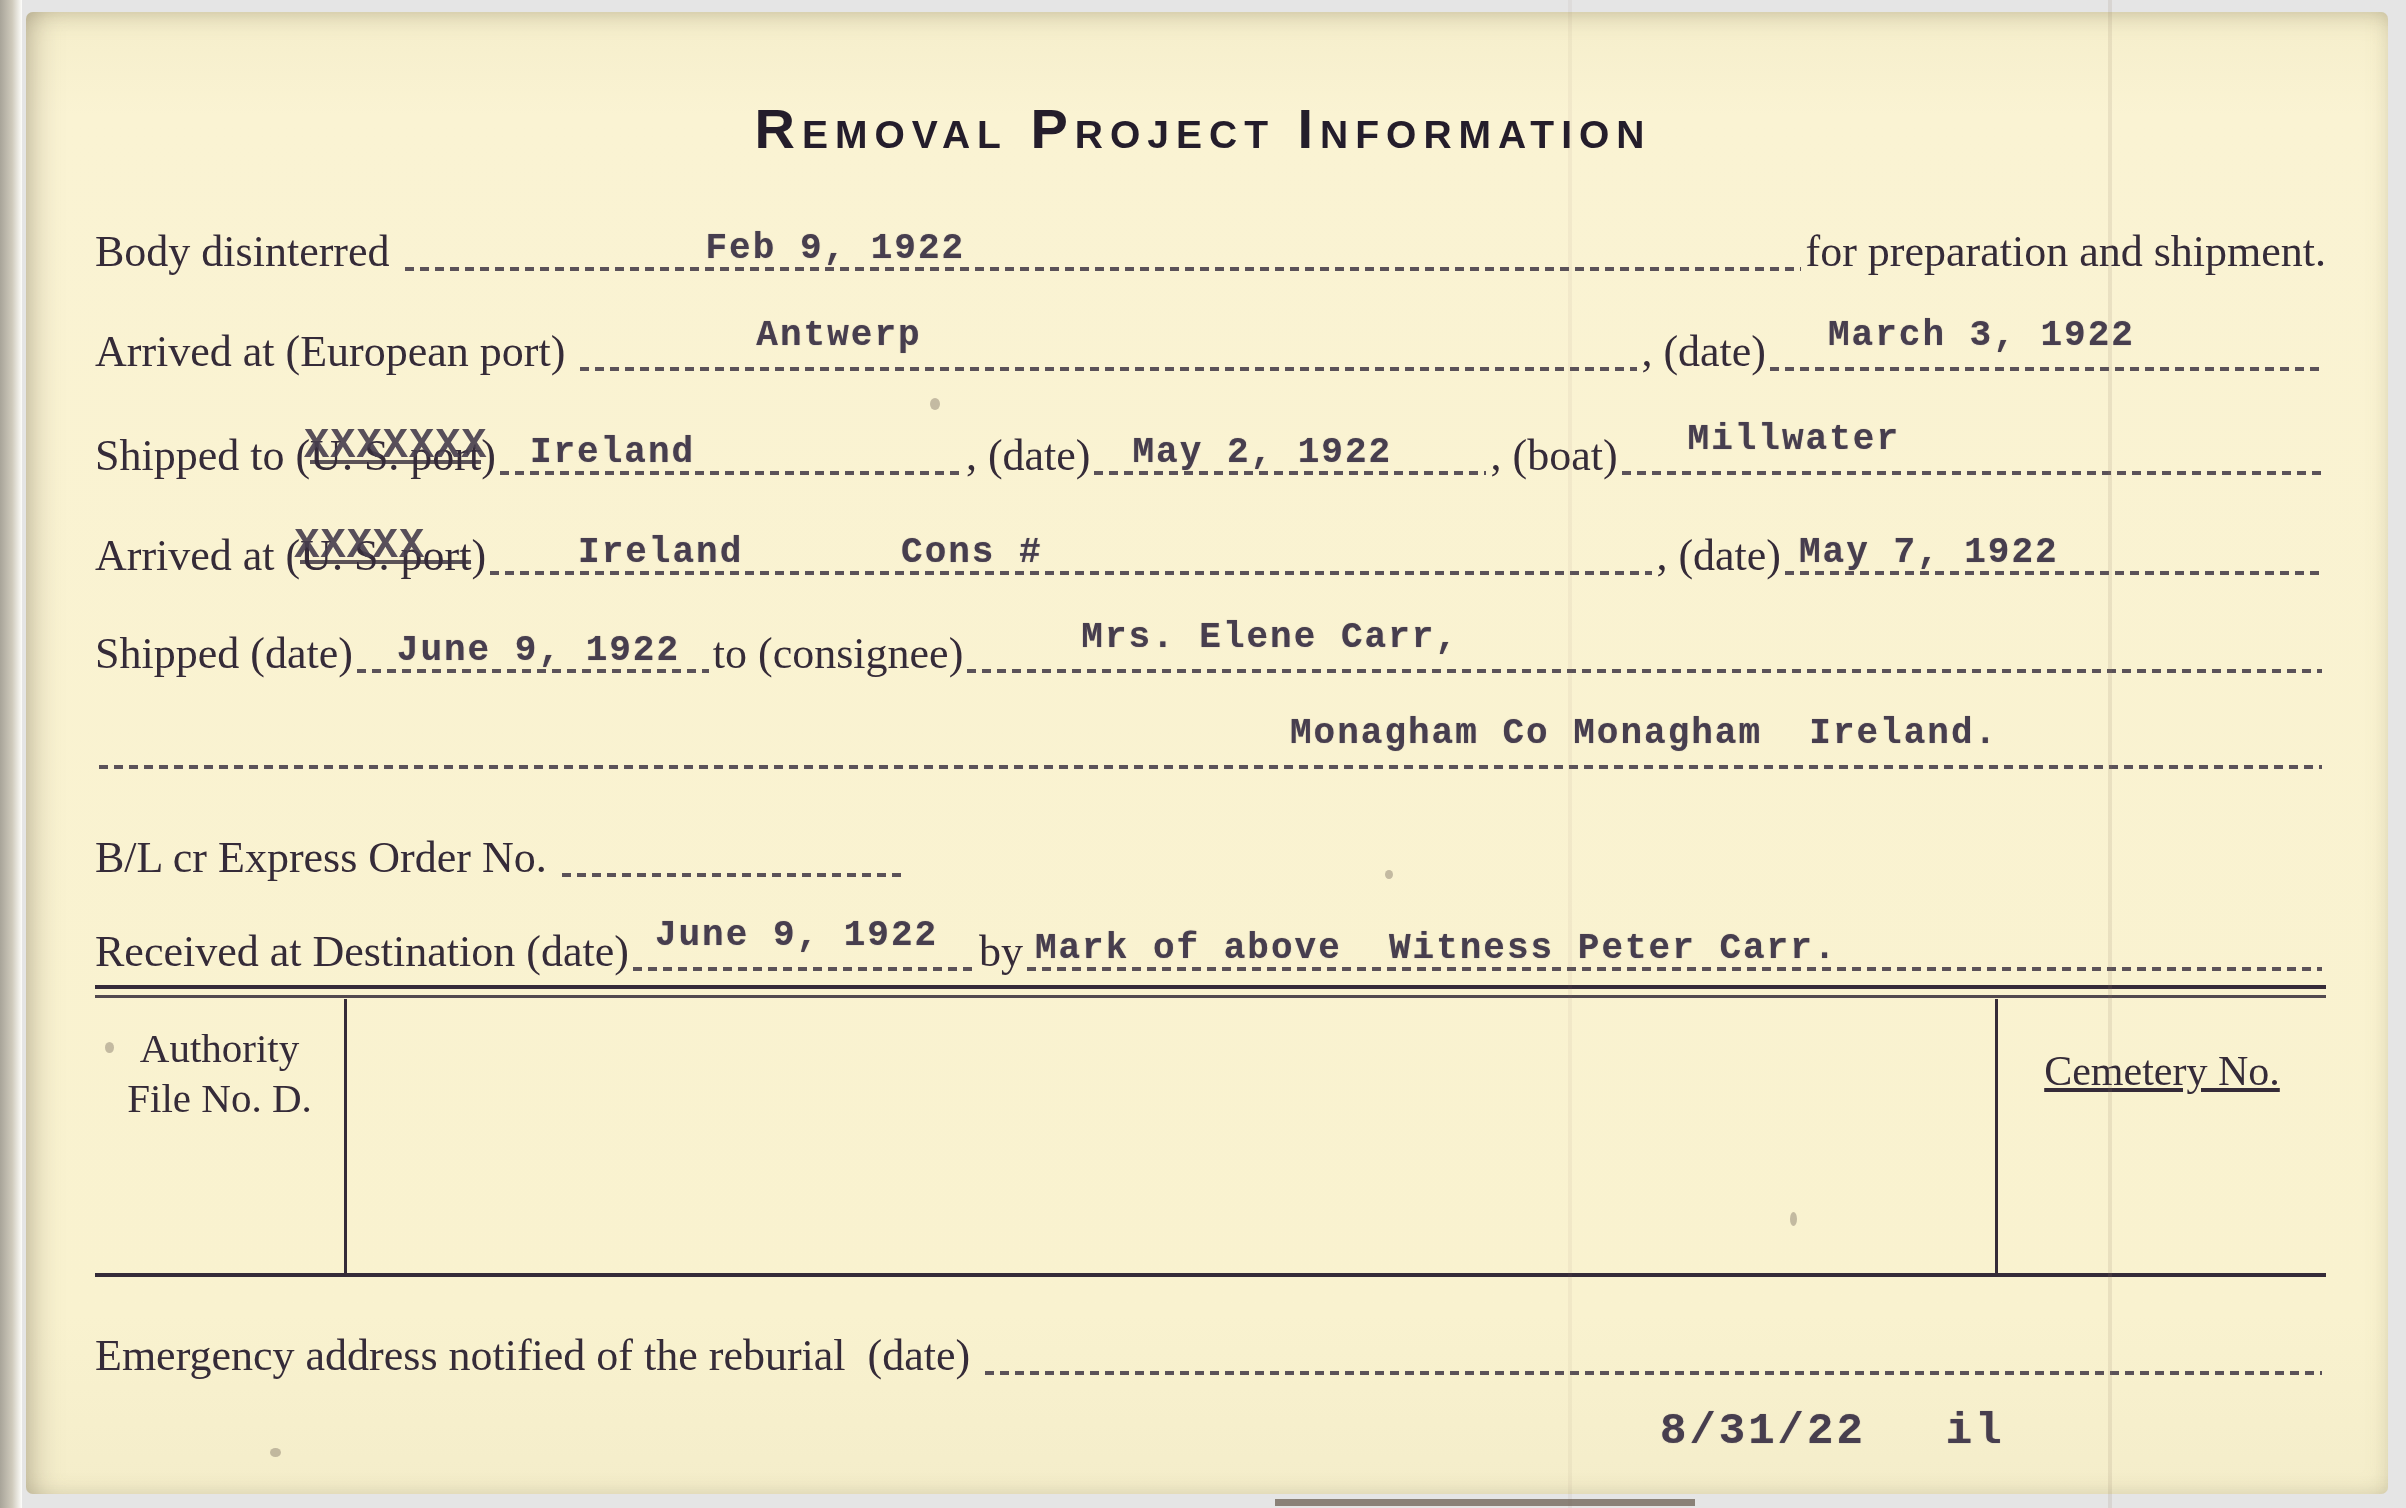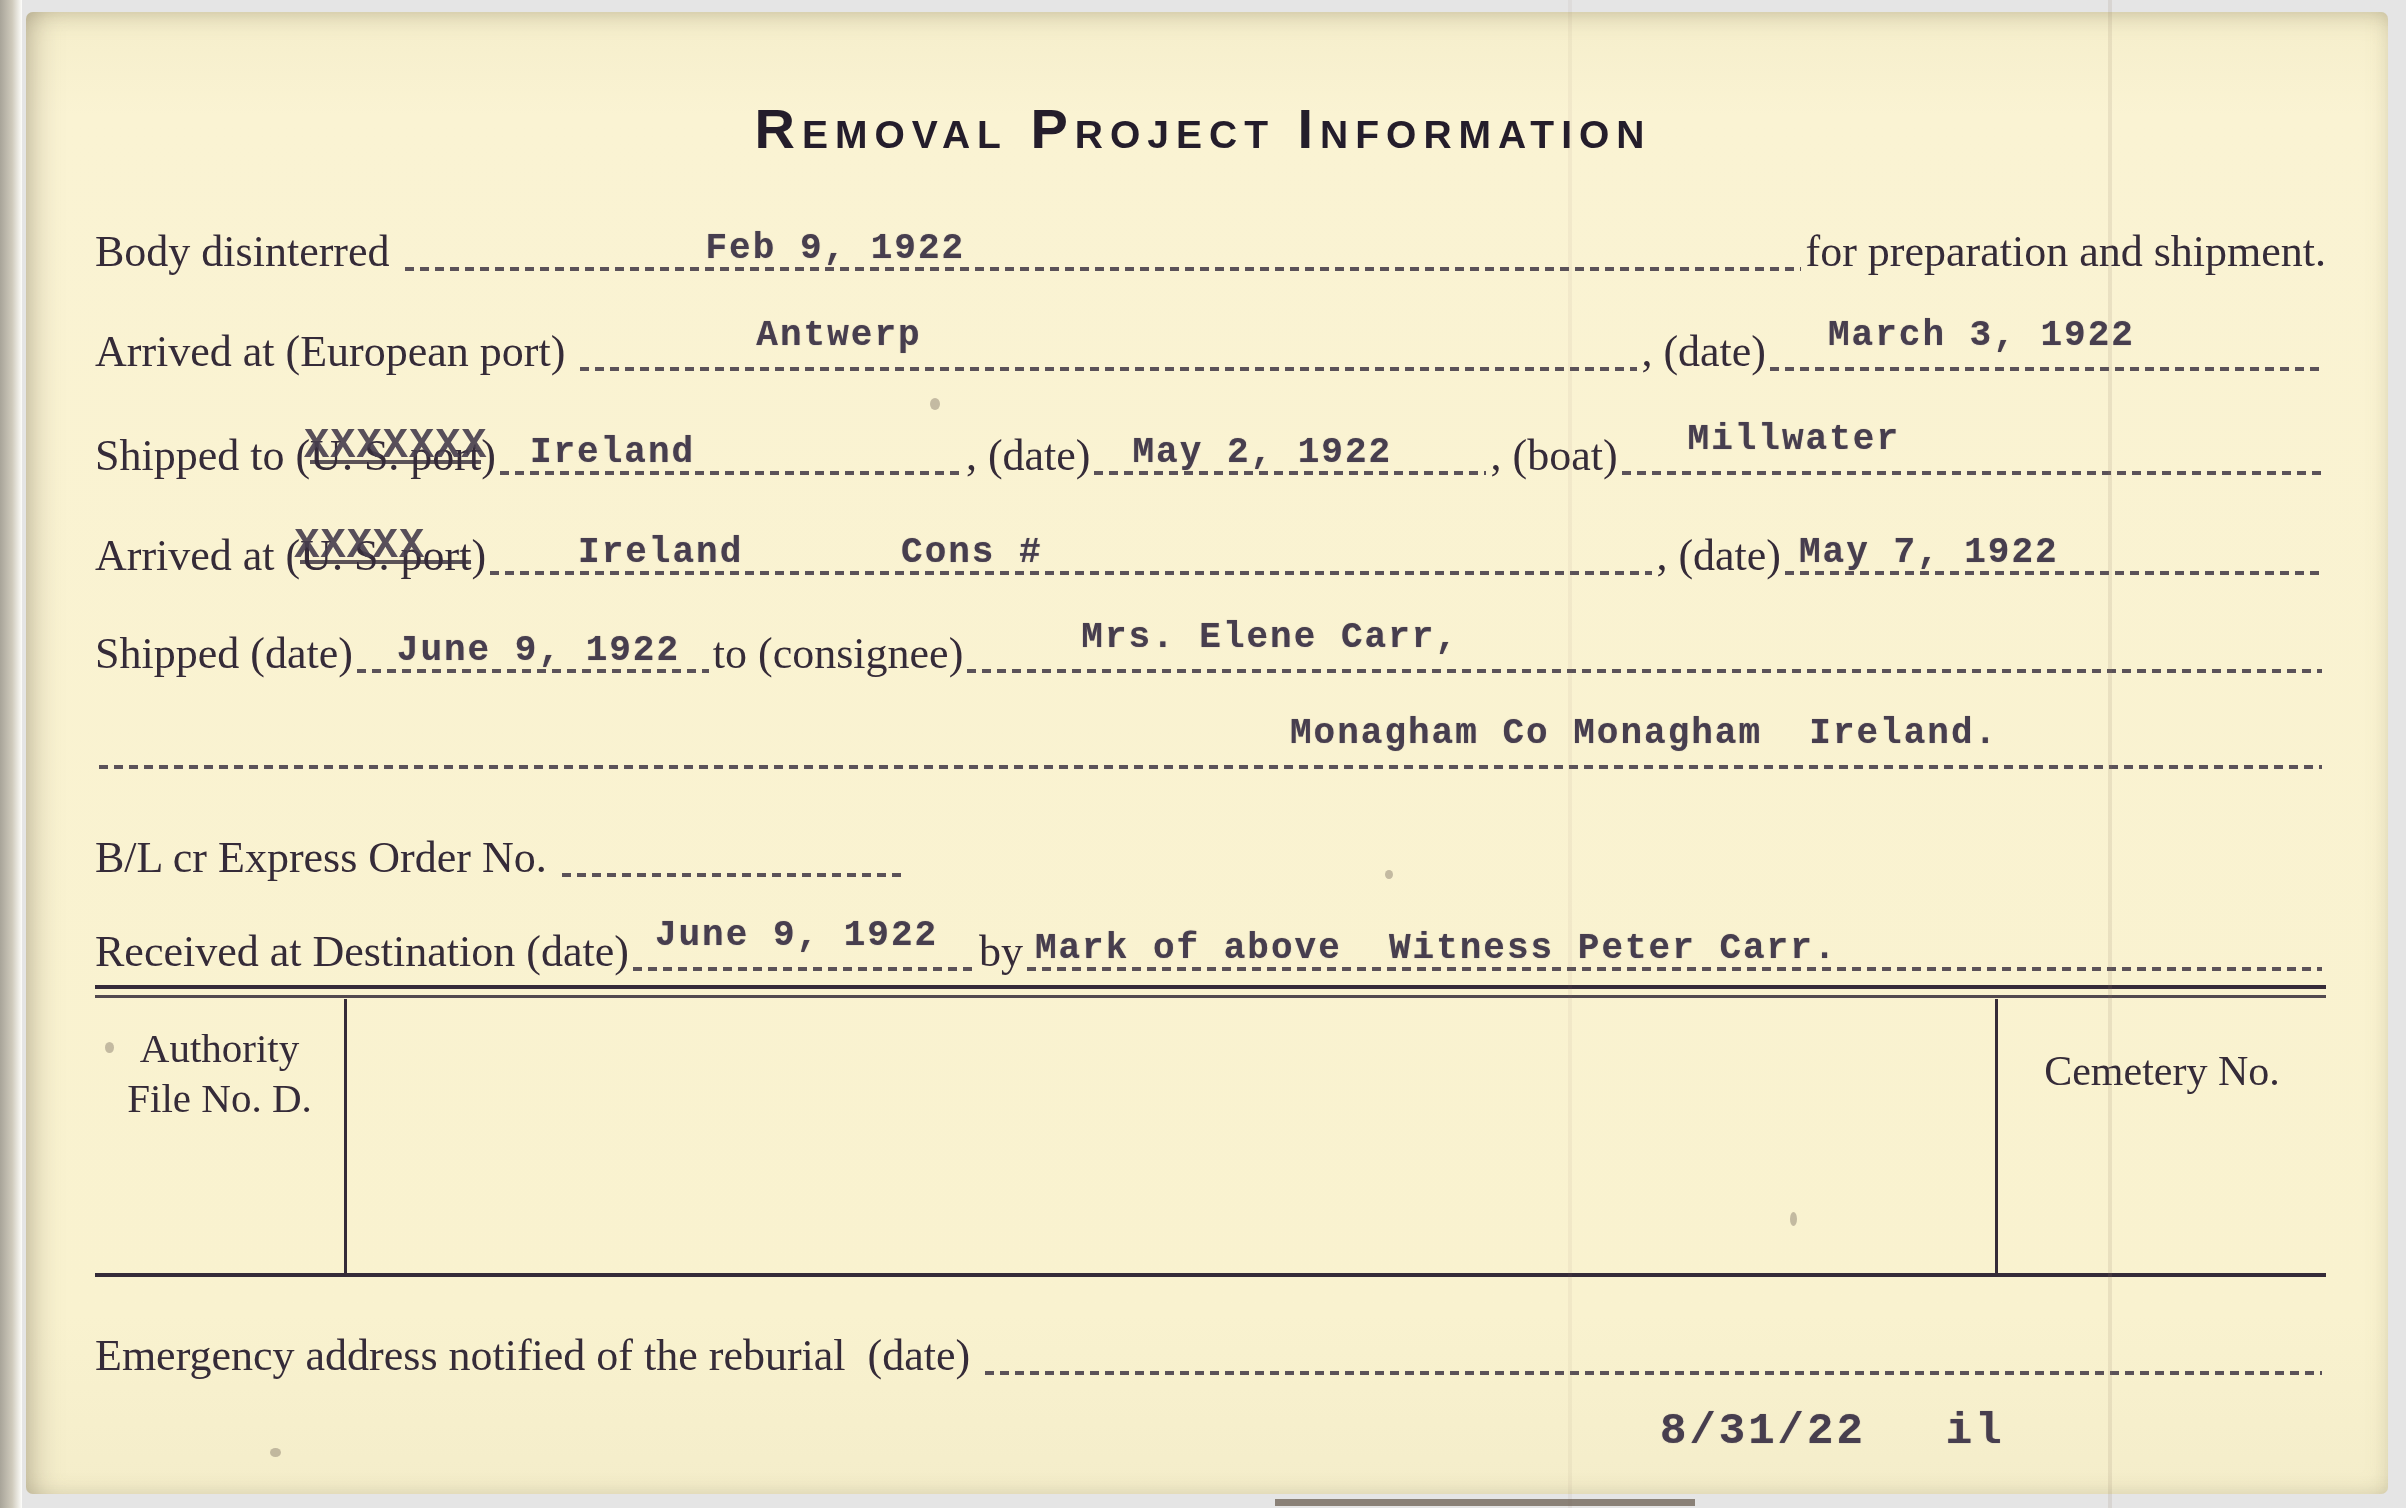--- a/index.html
+++ b/index.html
@@ -75,21 +75,21 @@
   
   .rtable{position:absolute;left:95px;right:80px;top:985px;height:292px;
     border-top:4px solid var(--ink);border-bottom:4px solid var(--ink);}
   .rtable::before{content:"";position:absolute;top:6px;left:0;right:0;border-top:3px solid var(--ink);opacity:.85;}
   .cell1{position:absolute;left:0;top:10px;bottom:0;width:252px;border-right:3px solid var(--ink);
     text-align:center;padding-top:24px;font-size:41px;line-height:50px;color:var(--ink);}
   .cell2{position:absolute;left:255px;right:334px;top:10px;bottom:0;padding:46px 14px 0 34px;}
   .cell2-row{display:flex;align-items:flex-end;height:62px;}
   .cell2 .lbl{font-size:42px;}
   .cell3{position:absolute;right:0;top:10px;bottom:0;width:331px;border-left:3px solid var(--ink);
-    text-align:center;padding-top:48px;font-size:42px;color:var(--ink);}
+    text-align:center;padding-top:48px;font-size:42px;color:var(--ink);text-decoration:underline;}
 
   .stamp{position:absolute;top:1406px;left:1660px;
     font-family:"Liberation Mono",monospace;font-weight:700;font-size:44px;
     letter-spacing:3px;color:var(--typed);text-shadow:0 0 1px rgba(71,62,78,.55);}
   .stamp .init{margin-left:80px;}
 </style>
 </head>
 <body>
 
 <div id="scan">

